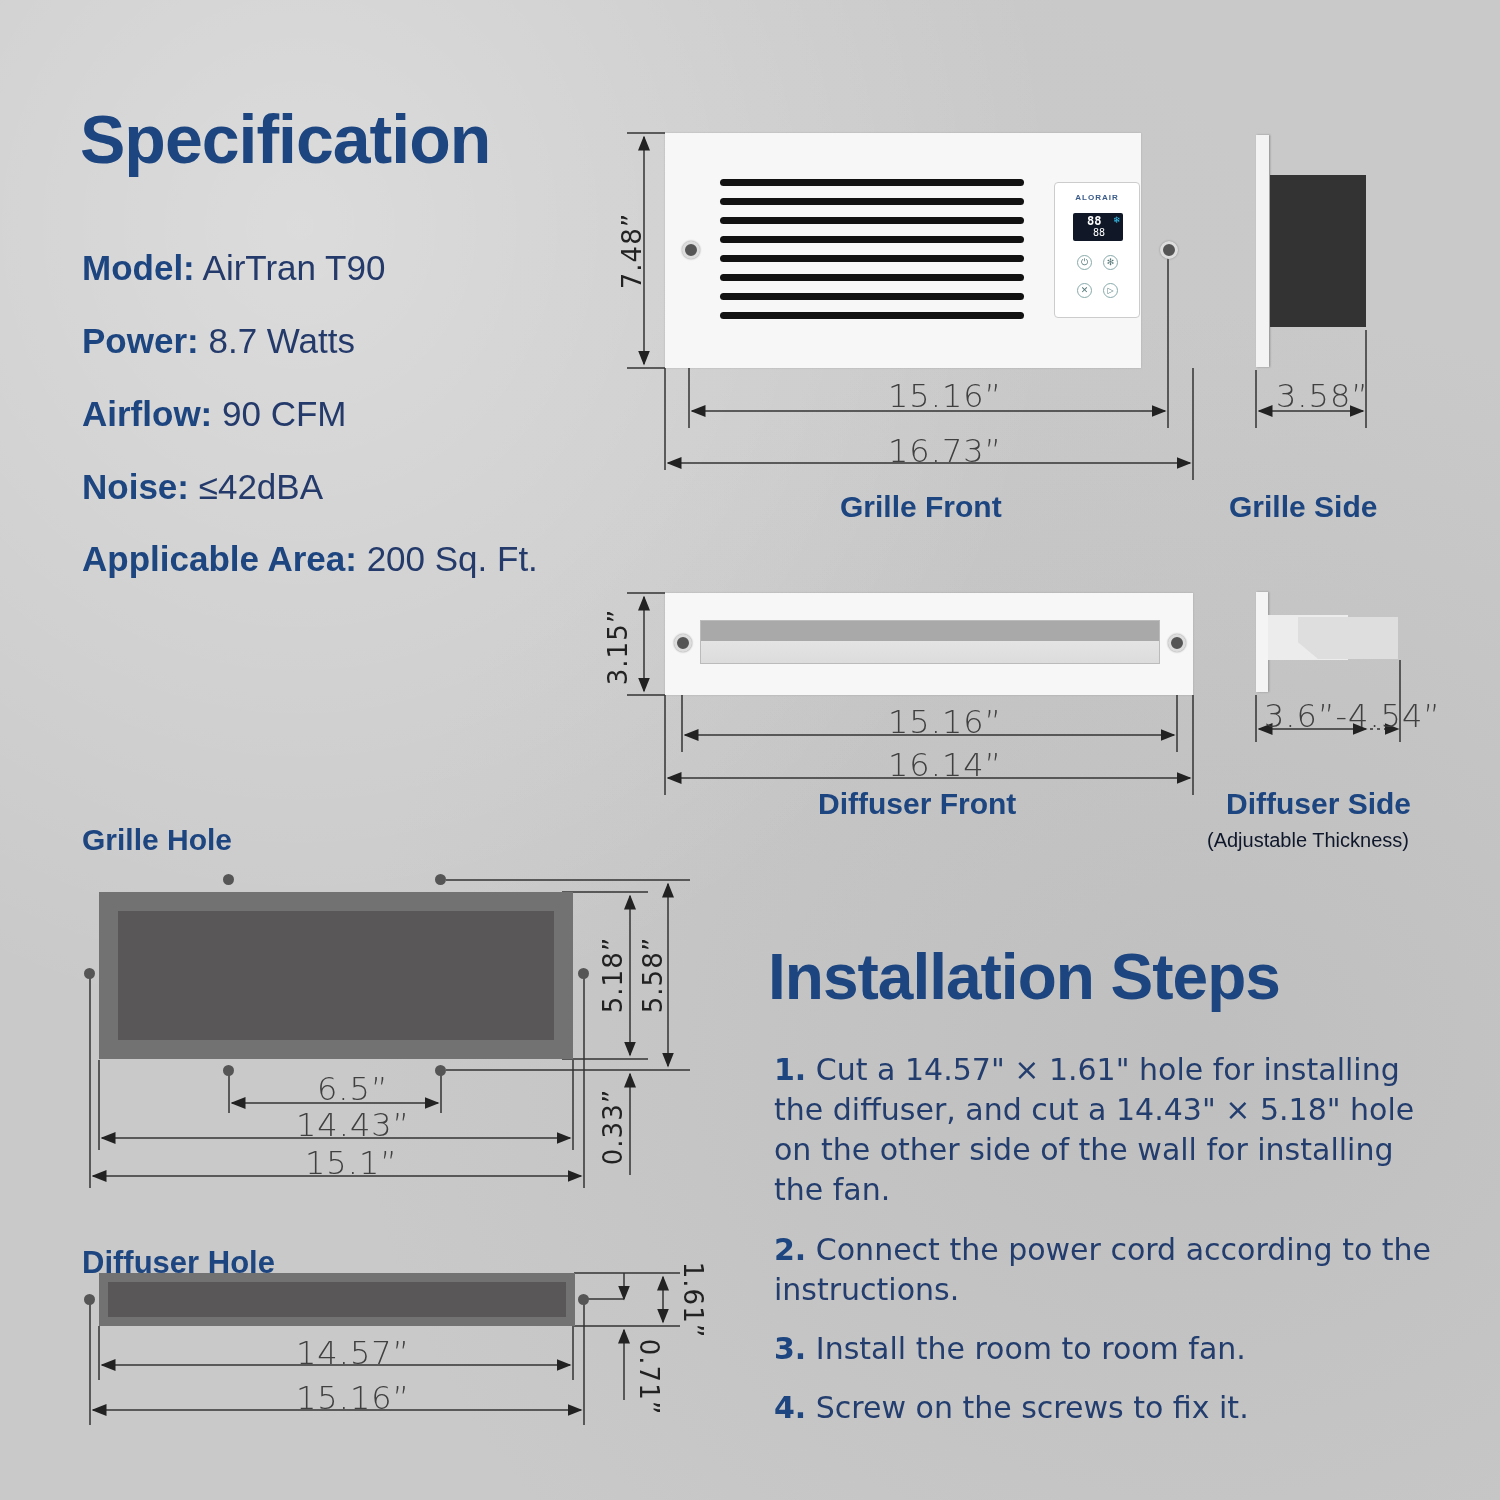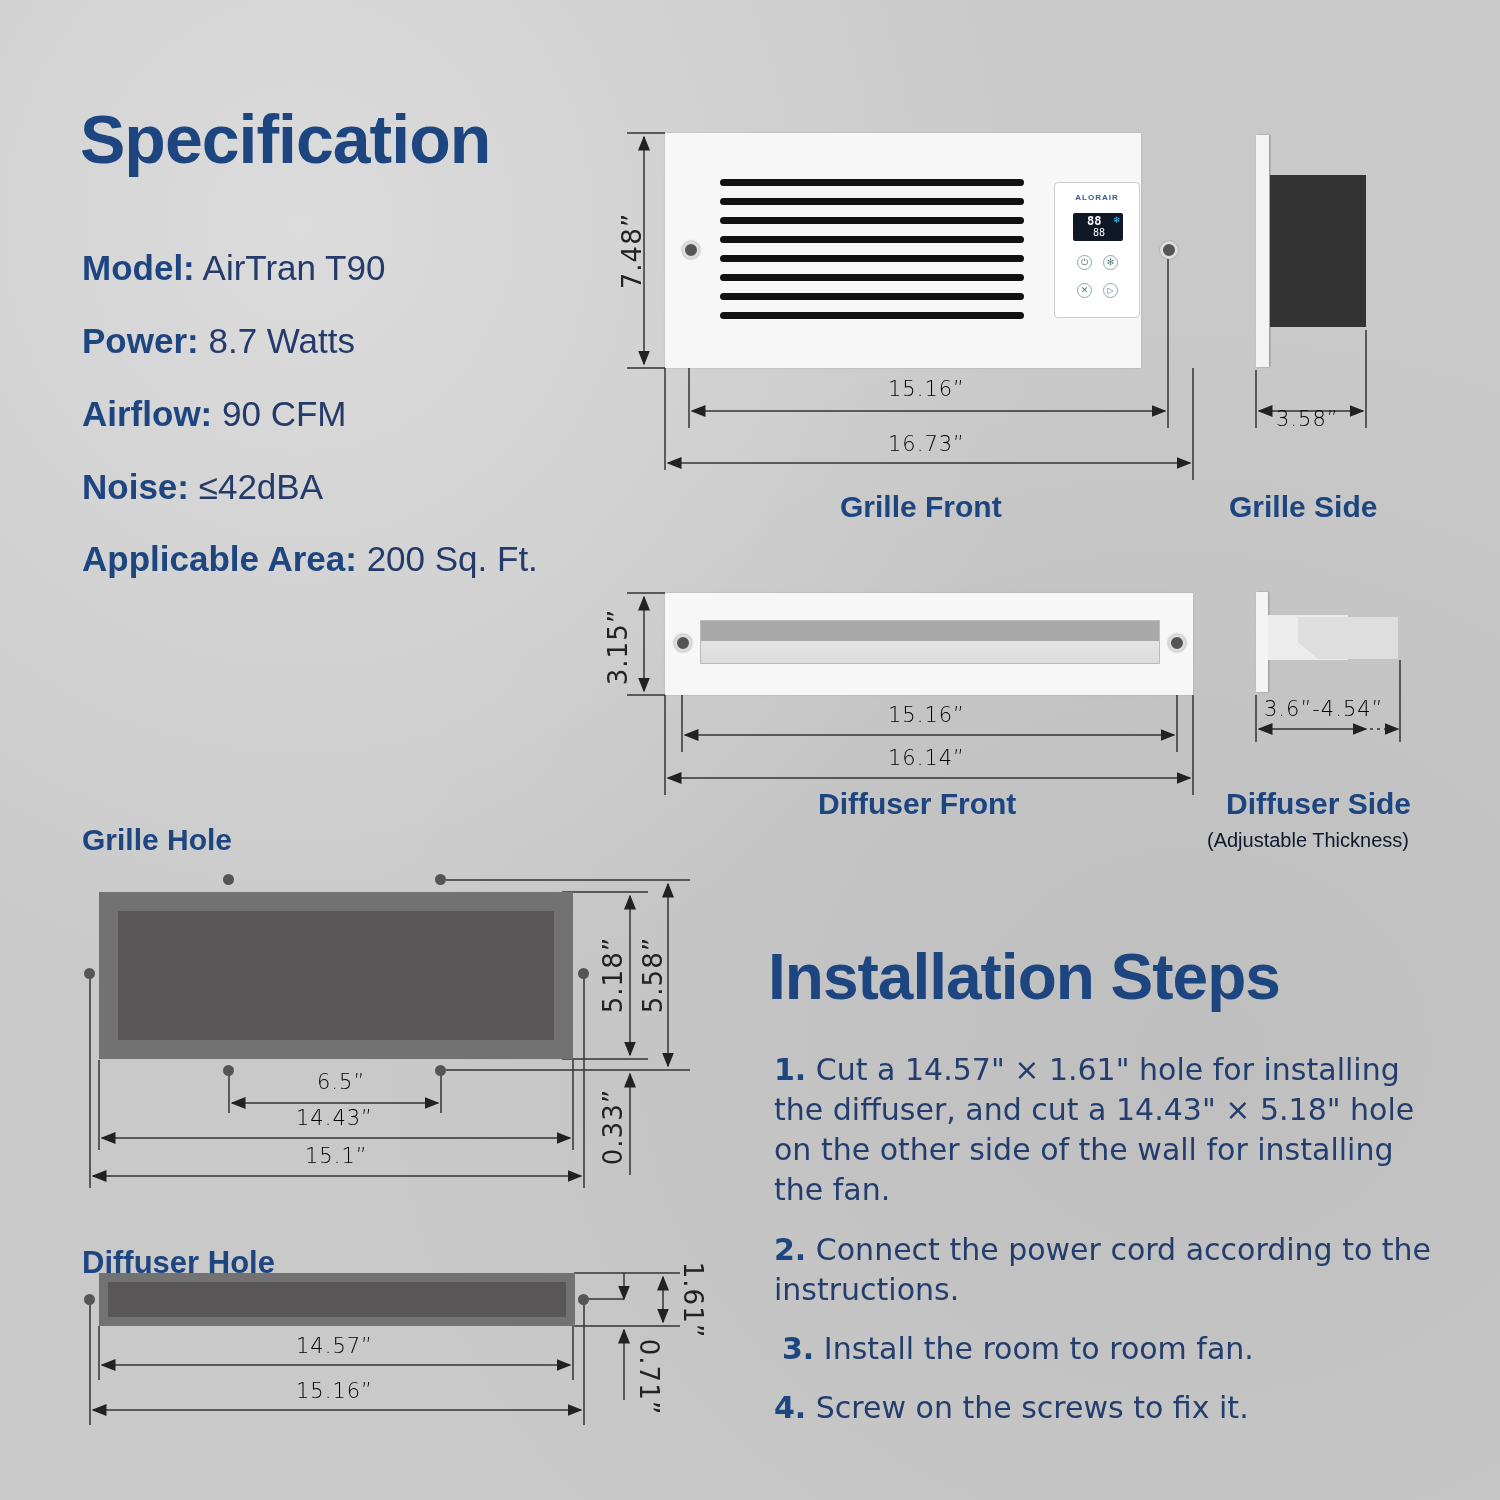--- a/index.html
+++ b/index.html
@@ -9,21 +9,21 @@
       radial-gradient(ellipse at 20% 15%, rgba(255,255,255,0.35), transparent 45%),
       radial-gradient(ellipse at 80% 70%, rgba(160,160,160,0.25), transparent 50%),
       radial-gradient(ellipse at 60% 30%, rgba(200,200,200,0.3), transparent 40%),
       #c9c9c9;}
   .abs{position:absolute;}
   .navy{color:#1d4580;}
   .title{font-weight:bold;font-size:68px;letter-spacing:-1px;}
   .spec-row{position:absolute;left:82px;font-size:35px;color:#1d4580;white-space:nowrap;}
   .spec-row b{font-weight:bold;}
   .spec-row span.val{font-weight:normal;color:#243a6a;}
-  .dim{position:absolute;font-size:21px;color:#000000;font-family:"DejaVu Sans",sans-serif;font-weight:300;letter-spacing:1px;white-space:nowrap;}
+  .dim{position:absolute;font-size:32px;color:#404040;font-family:"DejaVu Sans",sans-serif;font-weight:300;letter-spacing:1px;white-space:nowrap;}
   .dimv{position:absolute;font-size:26px;color:#222;font-family:"DejaVu Sans",sans-serif;transform:rotate(-90deg);transform-origin:center;white-space:nowrap;letter-spacing:1px;}
   .dimv-r{position:absolute;font-size:26px;color:#222;font-family:"DejaVu Sans",sans-serif;transform:rotate(90deg);transform-origin:center;white-space:nowrap;letter-spacing:1px;}
   .label{position:absolute;font-weight:bold;font-size:30px;color:#1d4580;white-space:nowrap;}
   .sub{position:absolute;font-size:20px;color:#0f172a;white-space:nowrap;}
   .panel{background:#f7f7f7;box-shadow:0 0 2px rgba(0,0,0,0.15);}
   .slat{position:absolute;left:0;width:304px;height:7px;background:#111;border-radius:4px;}
   .screw{position:absolute;width:12px;height:12px;border-radius:50%;background:#555;border:3px solid #ddd;box-shadow:0 0 2px #888;}
   .dot{position:absolute;width:11px;height:11px;border-radius:50%;background:#555;}
   .step{position:absolute;left:774px;width:660px;font-size:30px;line-height:40px;color:#233e6e;font-family:"DejaVu Sans",sans-serif;font-weight:normal;}
   .step b{font-weight:bold;color:#1d4580;}
@@ -137,21 +137,21 @@
     <div class="abs" style="left:48px;top:100px;width:13px;height:13px;border:1px solid #8aa;border-radius:50%;font-size:8px;text-align:center;line-height:13px;color:#577;">▷</div>
   </div>
 </div>
 <div class="dimv" style="left:592px;top:236px;width:80px;text-align:center;">7.48”</div>
 <div class="dim" style="left:888px;top:377px;">15.16”</div>
 <div class="dim" style="left:888px;top:432px;">16.73”</div>
 <div class="label" style="left:840px;top:490px;">Grille Front</div>
 
 <div class="abs" style="left:1256px;top:135px;width:13px;height:232px;background:#f3f3f3;box-shadow:1px 0 2px rgba(0,0,0,0.3);"></div>
 <div class="abs" style="left:1270px;top:175px;width:96px;height:152px;background:#333;"></div>
-<div class="dim" style="left:1276px;top:377px;margin-top:30px;">3.58”</div>
+<div class="dim" style="left:1276px;top:377px;">3.58”</div>
 <div class="label" style="left:1229px;top:490px;">Grille Side</div>
 
 <div class="abs panel" style="left:665px;top:593px;width:528px;height:102px;">
   <div class="abs" style="left:35px;top:27px;width:458px;height:42px;background:linear-gradient(#a9a9a9 0,#a9a9a9 48%,#e4e4e4 48%,#dcdcdc 100%);border:1px solid #bbb;"></div>
   <div class="screw" style="left:9px;top:41px;"></div>
   <div class="screw" style="left:503px;top:41px;"></div>
 </div>
 <div class="dimv" style="left:578px;top:632px;width:80px;text-align:center;">3.15”</div>
 <div class="dim" style="left:888px;top:703px;">15.16”</div>
 <div class="dim" style="left:888px;top:746px;">16.14”</div>
@@ -189,14 +189,14 @@
 <div class="dot" style="left:578px;top:1294px;"></div>
 <div class="dim" style="left:296px;top:1334px;">14.57”</div>
 <div class="dim" style="left:296px;top:1379px;">15.16”</div>
 <div class="dimv-r" style="left:653px;top:1285px;width:80px;text-align:center;">1.61”</div>
 <div class="dimv-r" style="left:609px;top:1362px;width:80px;text-align:center;">0.71”</div>
 
 <div class="abs title navy" style="left:768px;top:940px;font-size:64px;">Installation Steps</div>
 
 <div class="step" style="top:1050px;"><b>1.</b><span> Cut a 14.57" × 1.61"  hole for installing the diffuser, and cut a 14.43" × 5.18" hole on the other side of the wall for installing the fan.</span></div>
 <div class="step" style="top:1230px;"><b>2.</b><span> Connect the power cord according to the instructions.</span></div>
-<div class="step" style="top:1329px;margin-left:8px;"><b>3.</b><span> Install the room to room fan.</span></div>
+<div class="step" style="top:1329px;"><b>3.</b><span> Install the room to room fan.</span></div>
 <div class="step" style="top:1388px;"><b>4.</b><span> Screw on the screws to fix it.</span></div>
 
 </body></html>

